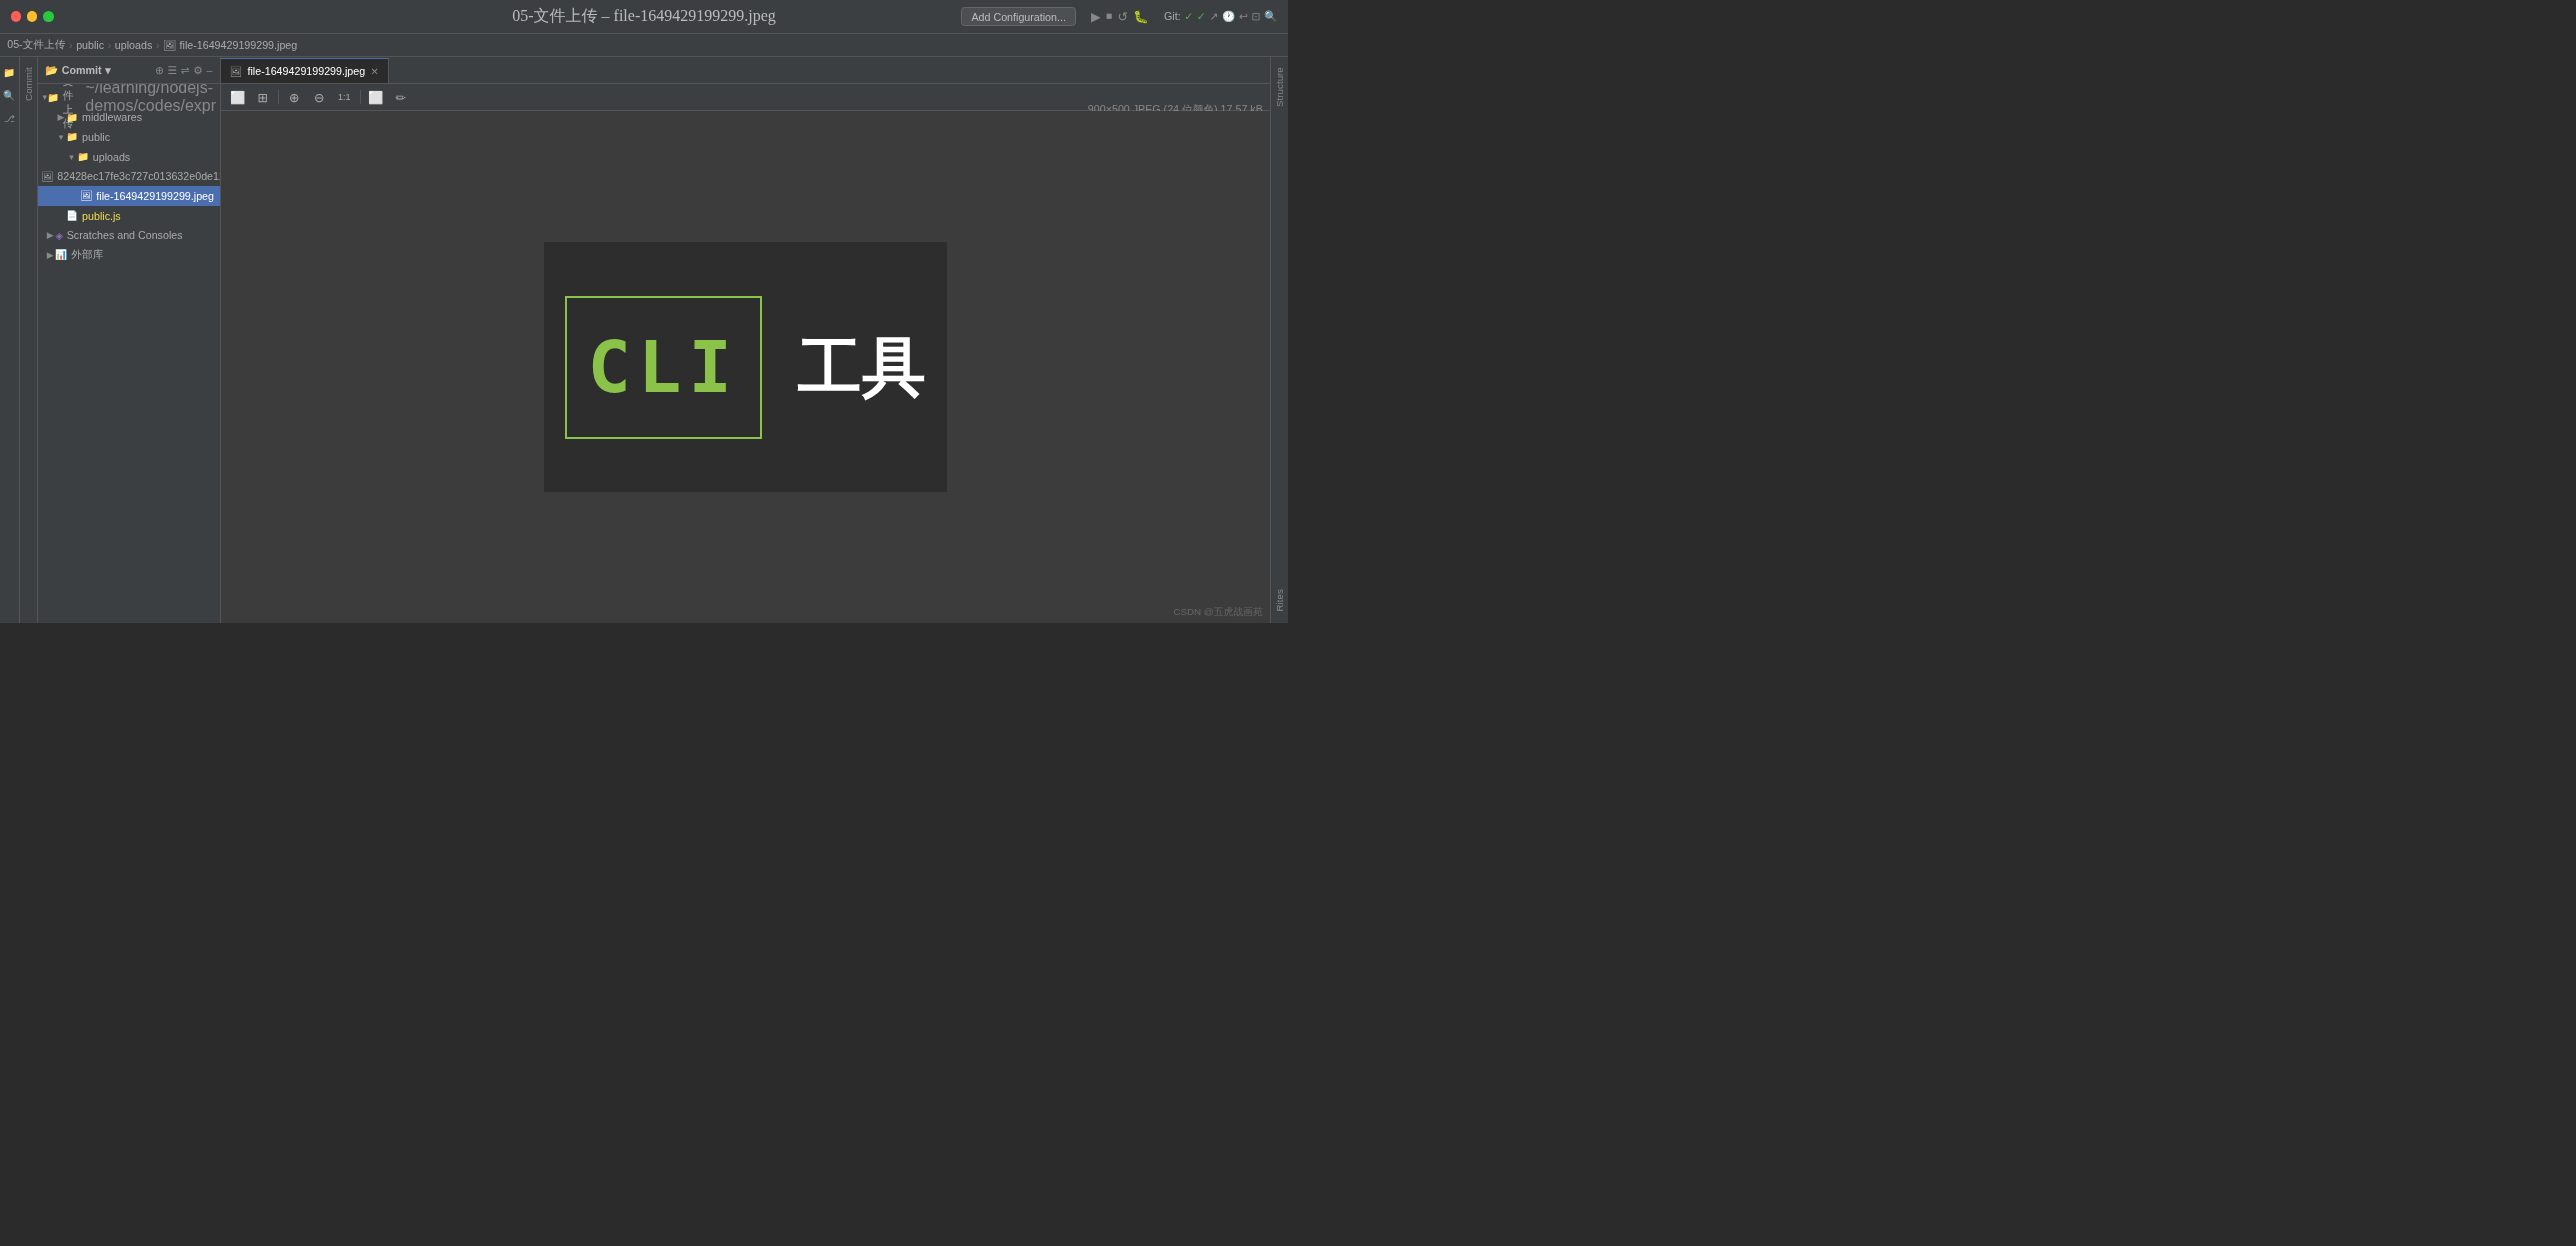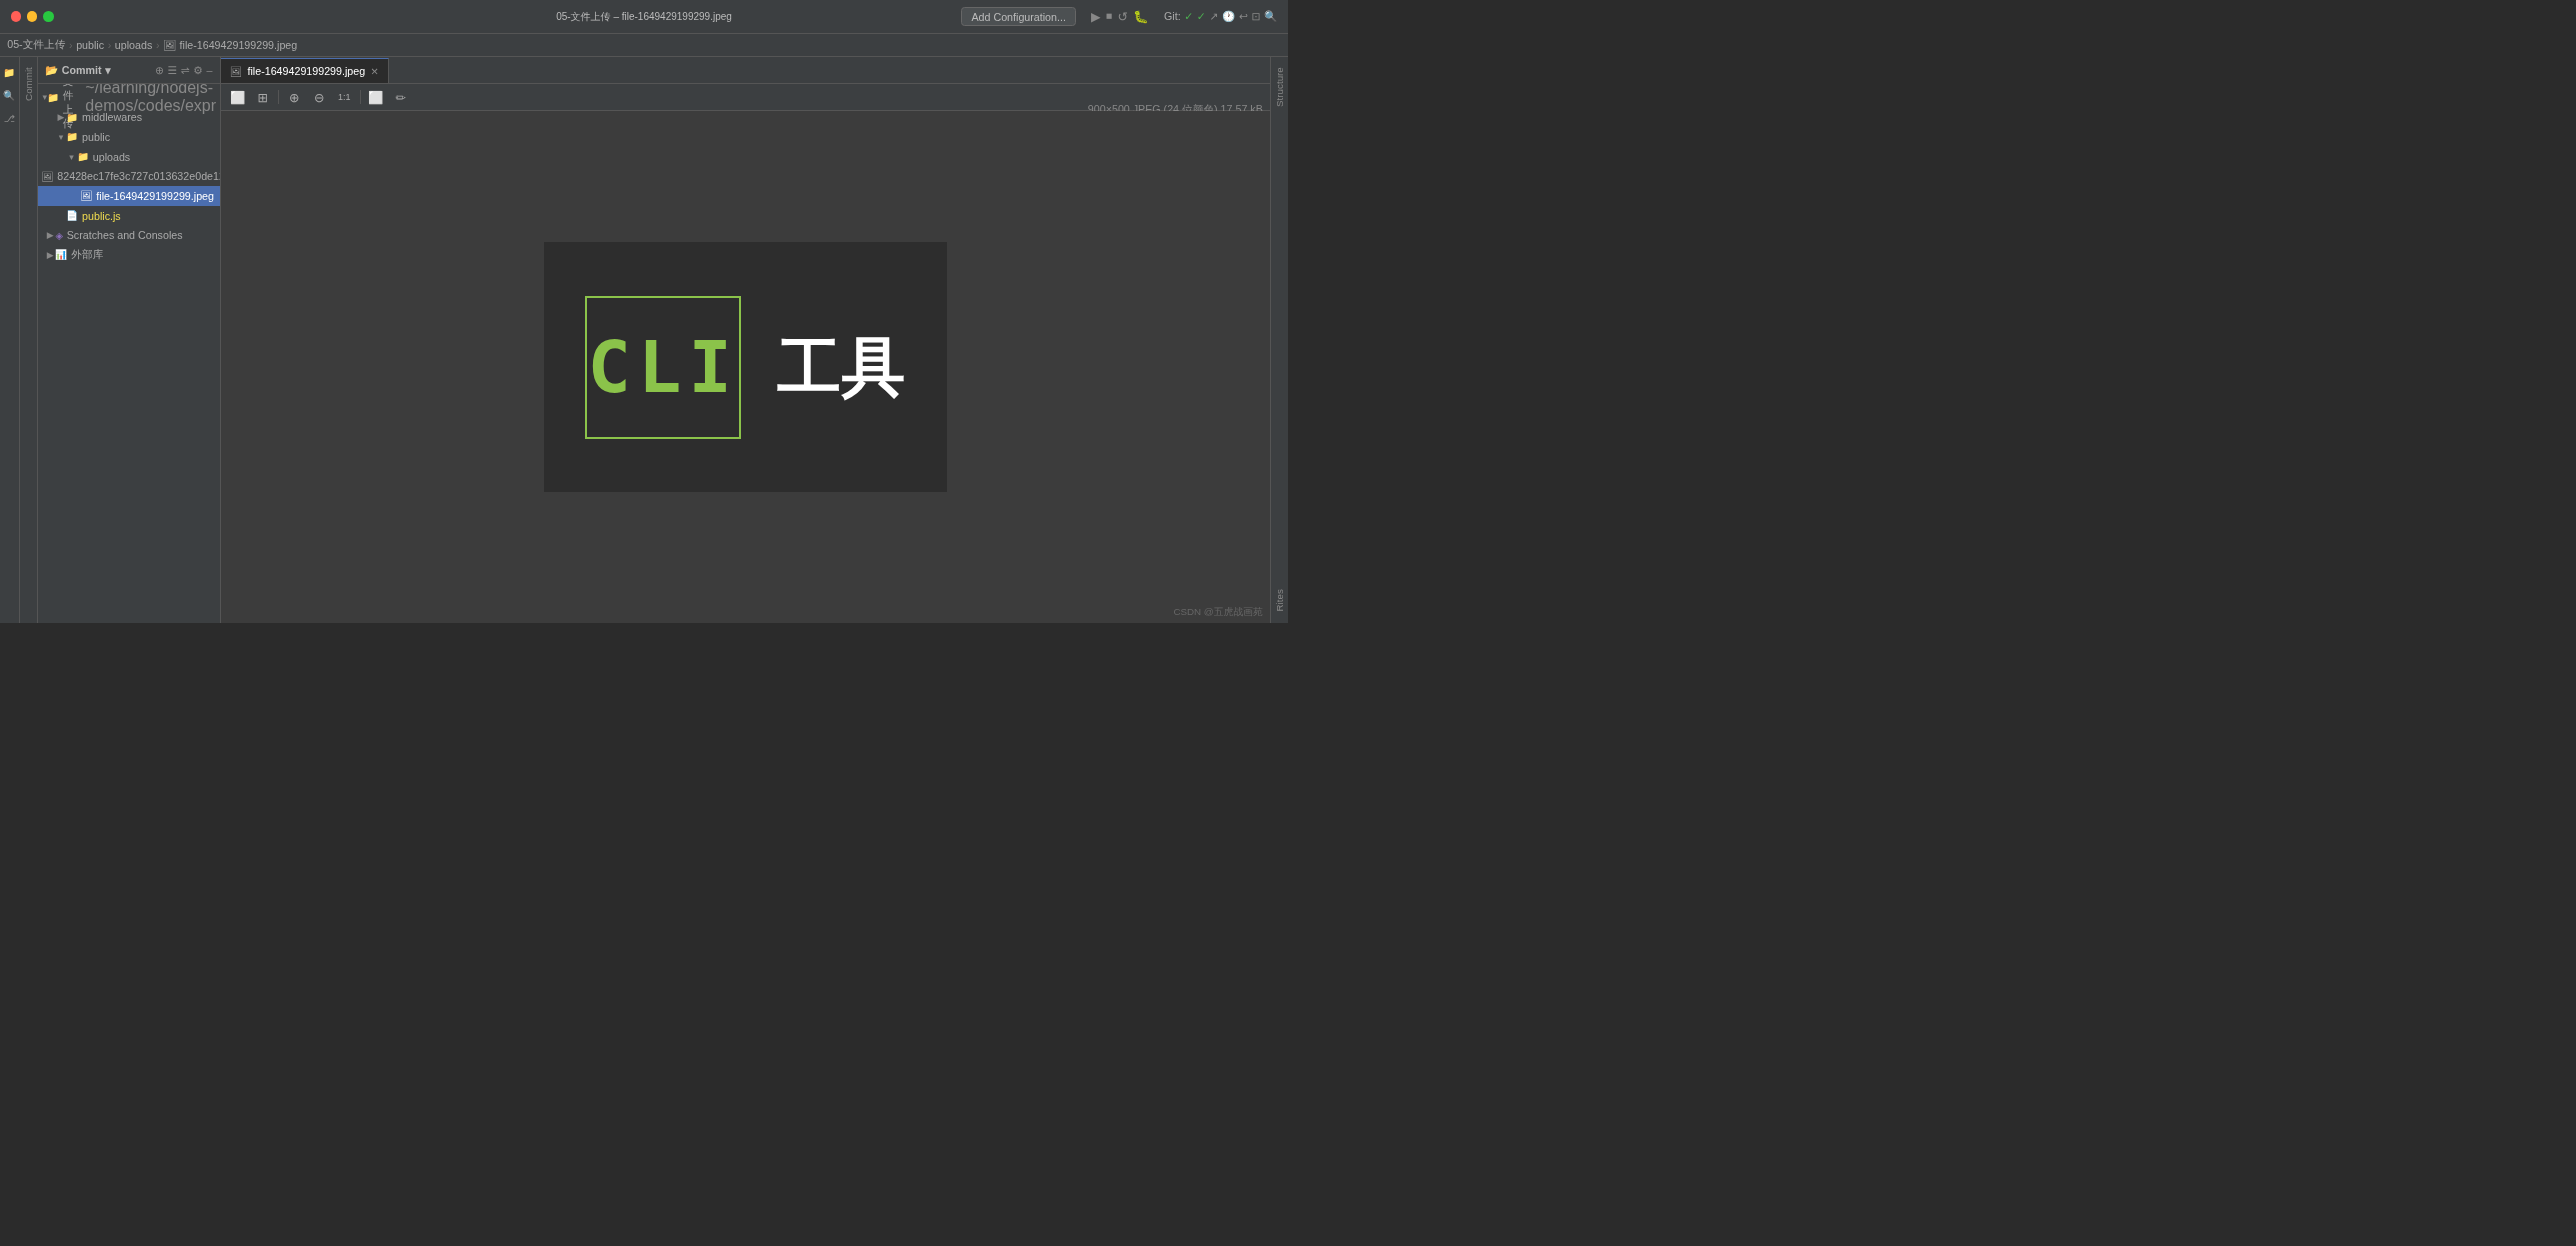--- a/index.html
+++ b/index.html
@@ -34,22 +34,23 @@
       height: 10.7px;
       border-radius: 50%;
     }
     .tl-red { background: #ff5f57; }
     .tl-yellow { background: #ffbd2e; }
     .tl-green { background: #28c840; }
     .title-center {
       position: absolute;
       left: 50%;
       transform: translateX(-50%);
-      font-size: 10px;
+      font-size: 16px;
       color: #bbb;
+      font-family: Liberation Serif, serif;
     }
     .title-bar-right {
       display: flex;
       align-items: center;
       gap: 15px;
     }
     .add-config-btn {
       background: #4c5052;
       border: 0.9px solid #666;
       color: #bbb;
@@ -278,21 +279,21 @@
     .cli-image {
       width: 403px;
       height: 250px;
       background: #2d2d2d;
       display: flex;
       align-items: center;
       justify-content: center;
       gap: 36px;
     }
     .cli-box {
-      width: 156px;
+      width: 197px;
       height: 143px;
       border: 2.7px solid #8bc34a;
       display: flex;
       align-items: center;
       justify-content: center;
     }
     .cli-text {
       font-size: 72px;
       font-weight: bold;
       color: #8bc34a;

